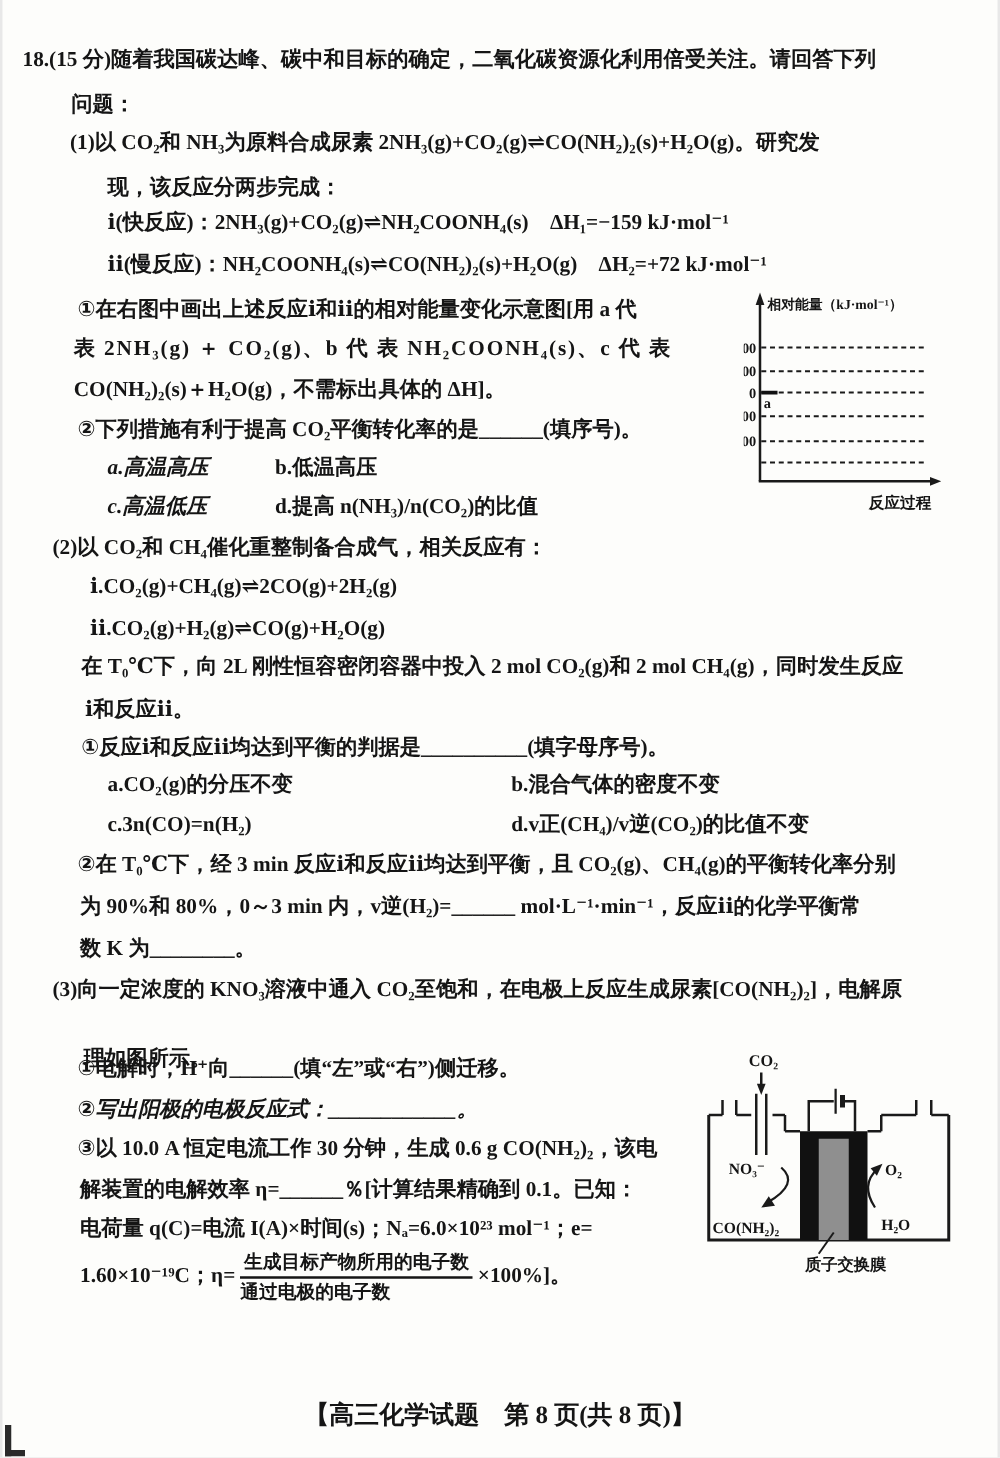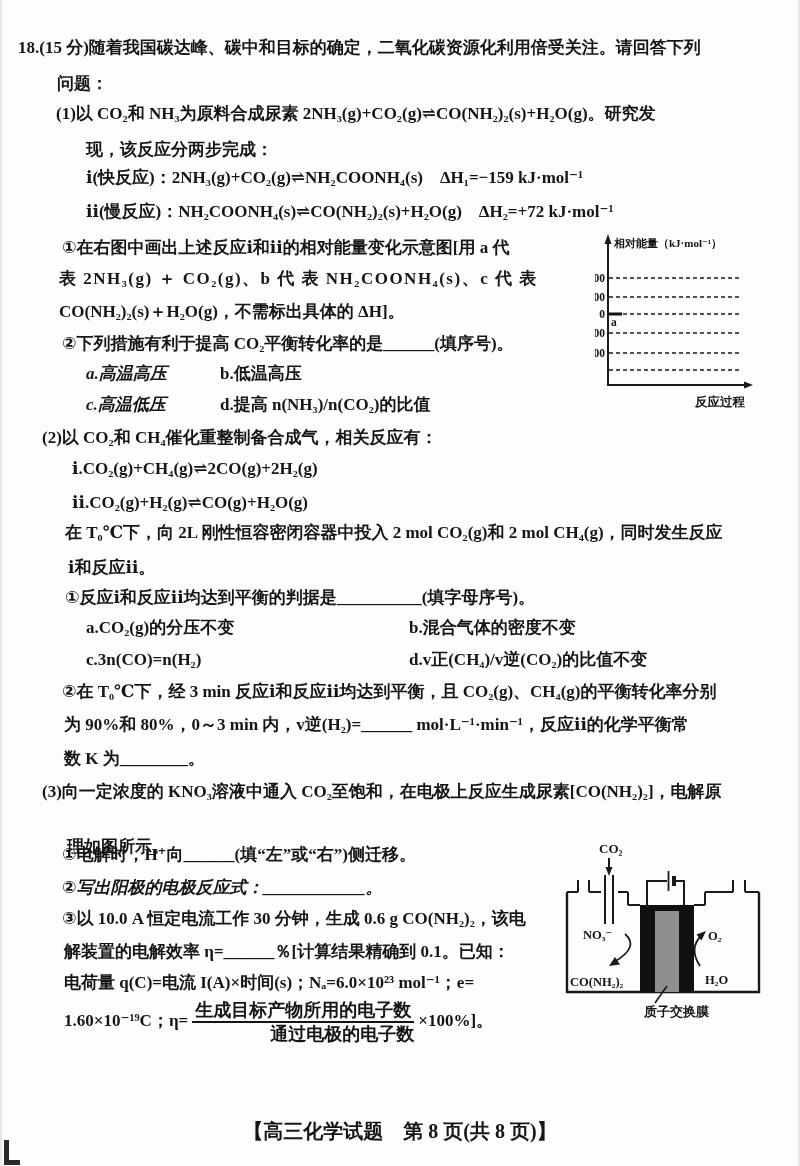--- a/index.html
+++ b/index.html
@@ -4,21 +4,21 @@
 <style>
   html,body{margin:0;padding:0;background:#e8e8e8;}
   .page{
     position:relative;width:796px;height:1166px;margin:0 auto;
     background:#fdfdfb;color:#151515;overflow:hidden;
     font-family:"Liberation Serif","DejaVu Serif","DejaVu Sans",serif;
     font-weight:bold;
   }
   .line{position:absolute;white-space:nowrap;font-size:17px;line-height:24px;}
   .sp{letter-spacing:1.5px;}
-  .frac{display:inline-block;text-align:right;vertical-align:middle;margin:0 4px;font-size:18px;line-height:20px;}
+  .frac{display:inline-block;text-align:left;vertical-align:middle;margin:0 4px;font-size:15px;line-height:20px;}
   .frac .num{display:block;border-bottom:2px solid #151515;padding:0 3px 1px;}
   .frac .den{display:block;padding-top:1px;}
   .footer{position:absolute;top:1118px;left:0;width:100%;text-align:center;font-size:20px;}
   .corner-mark{position:absolute;left:2px;top:1140px;width:11px;height:20px;
     border-left:5px solid #2a2a2a;border-bottom:5px solid #2a2a2a;}
   svg text{font-family:"Liberation Serif","DejaVu Serif","DejaVu Sans",serif;font-weight:bold;fill:#151515;}
   svg .stroke{stroke:#1a1a1a;fill:none;}
 </style>
 </head>
 <body>

